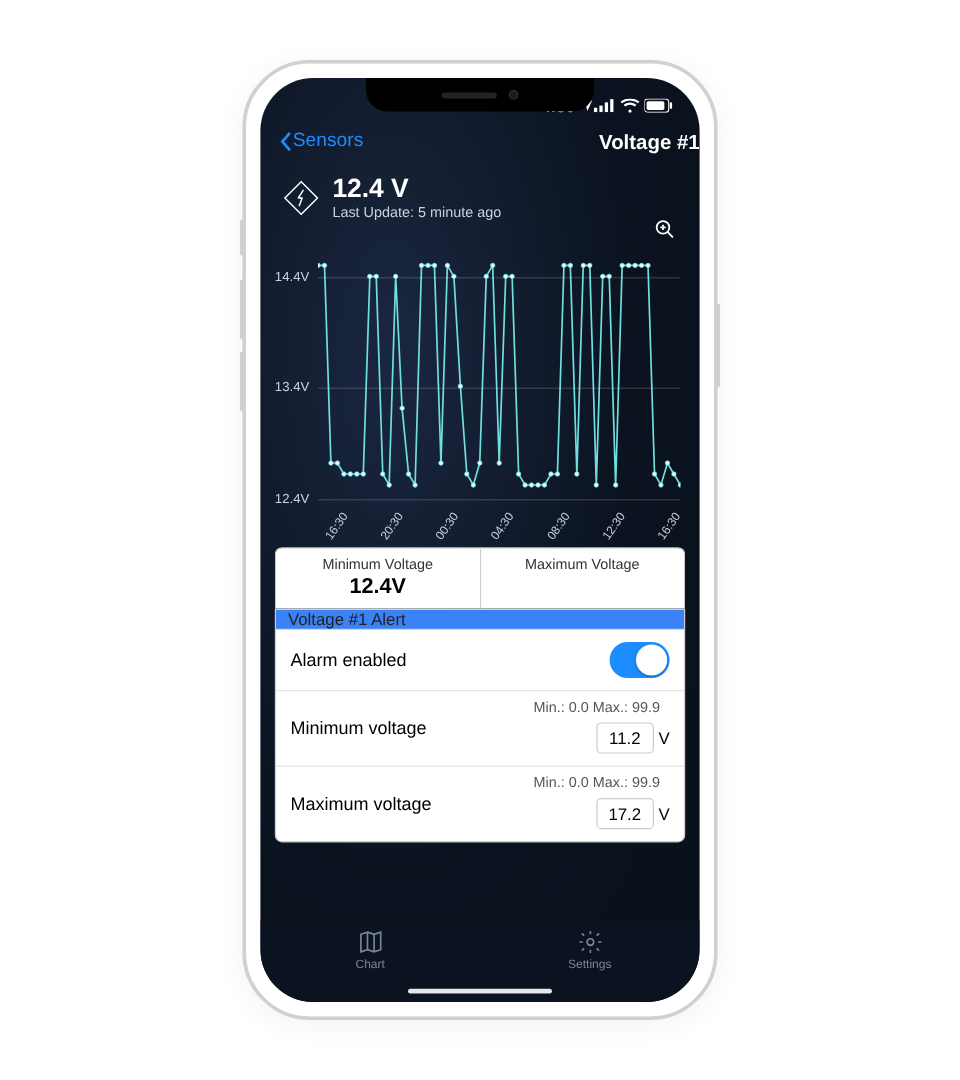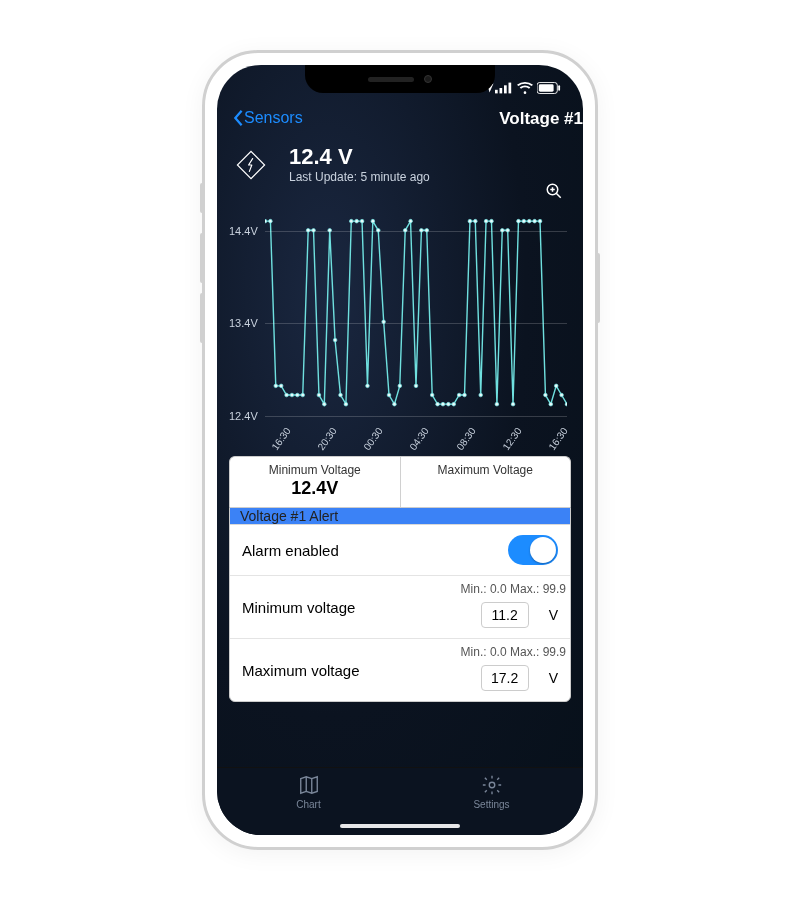--- a/index.html
+++ b/index.html
@@ -55,21 +55,21 @@
   }
   .nav-back {
     position:absolute; left:14px; top:8px;
     display:flex; align-items:center; color:#1c8cff; font-size:16px;
     cursor:pointer;
   }
   .nav-back svg { margin-right:-1px; }
   .nav-title { font-size:17px; font-weight:600; color:#fff; }
 
   .reading-row {
-    display:flex; align-items:center; gap:22px; padding: 8px 18px 2px 18px;
+    display:flex; align-items:center; gap:10px; padding: 8px 18px 2px 18px;
   }
   .voltage-val { font-size:22px; font-weight:700; line-height:1.1; }
   .sub-update { font-size:12px; color:#c9d2de; margin-top:1px; }
 
   .chart-area {
     position:relative; height: 262px; margin: 2px 8px 6px 8px;
   }
   .zoom-btn {
     position:absolute; right:12px; top:-6px; color:#fff; cursor:pointer;
   }
@@ -97,25 +97,25 @@
     background:#3b82f6; padding:0 10px; font-size:14px; color:#222; border-bottom:1px solid #d8d8d8;
   }
   .alert-row {
     display:flex; align-items:center; padding:10px 12px; font-size:15px;
     border-bottom:1px solid #e4e4e4;
     position:relative; min-height:50px;
   }
   .alert-row:last-child { border-bottom:none; }
   .alert-row .row-label { flex:1; }
   .range-hint {
-    position:absolute; right:4px; top:6px; font-size:12px; color:#555;margin-left:28px;
+    position:absolute; right:20px; top:6px; font-size:12px; color:#555;margin-left:28px;
   }
   .val-input {
     width:48px; height:26px; border:1px solid #ccc; border-radius:4px;
-    text-align:center; font-size:14px; margin-right:20px; background:#fff;
+    text-align:center; font-size:14px; margin-right:4px; background:#fff;
   }
   .unit { font-size:14px;}
   .value-cluster { display:flex; align-items:center; margin-top:16px; }
 
   .switch {
     width:50px; height:30px; border-radius:15px; background:#1c8cff; position:relative; cursor:pointer;
   }
   .switch .knob {
     position:absolute; right:2px; top:2px; width:26px; height:26px; border-radius:50%; background:#fff;
     box-shadow:0 1px 2px rgba(0,0,0,0.3);

